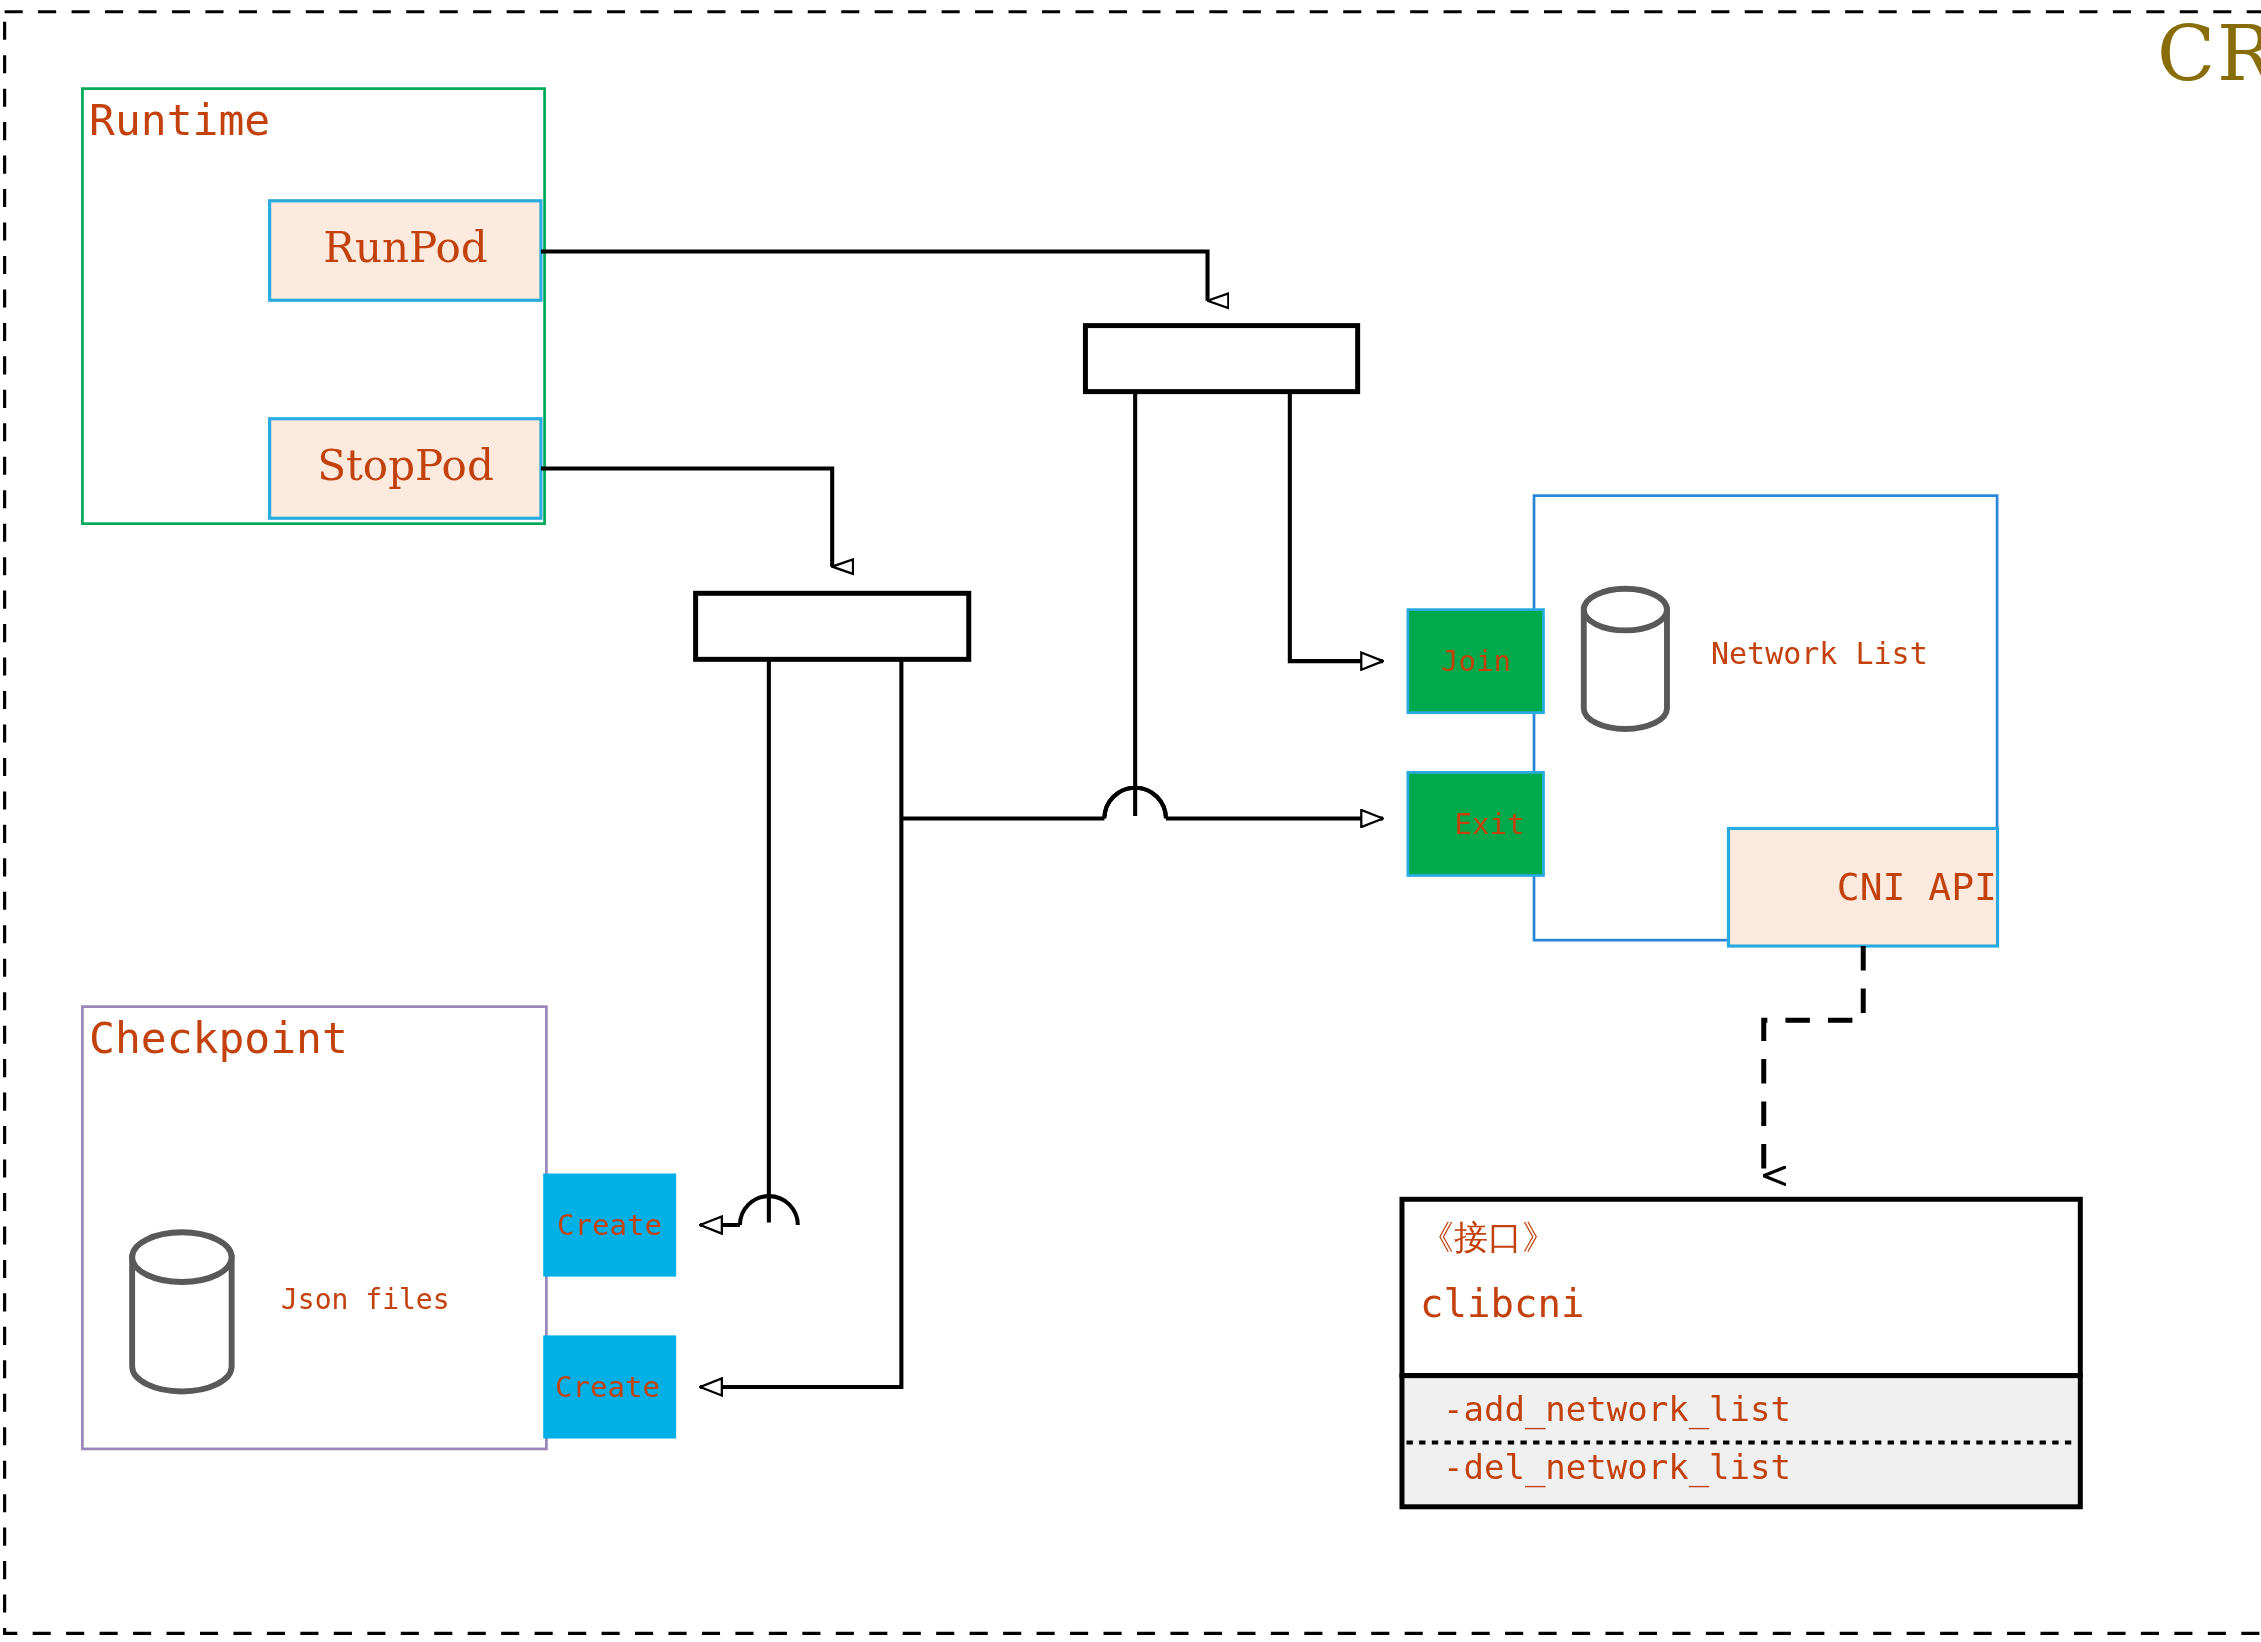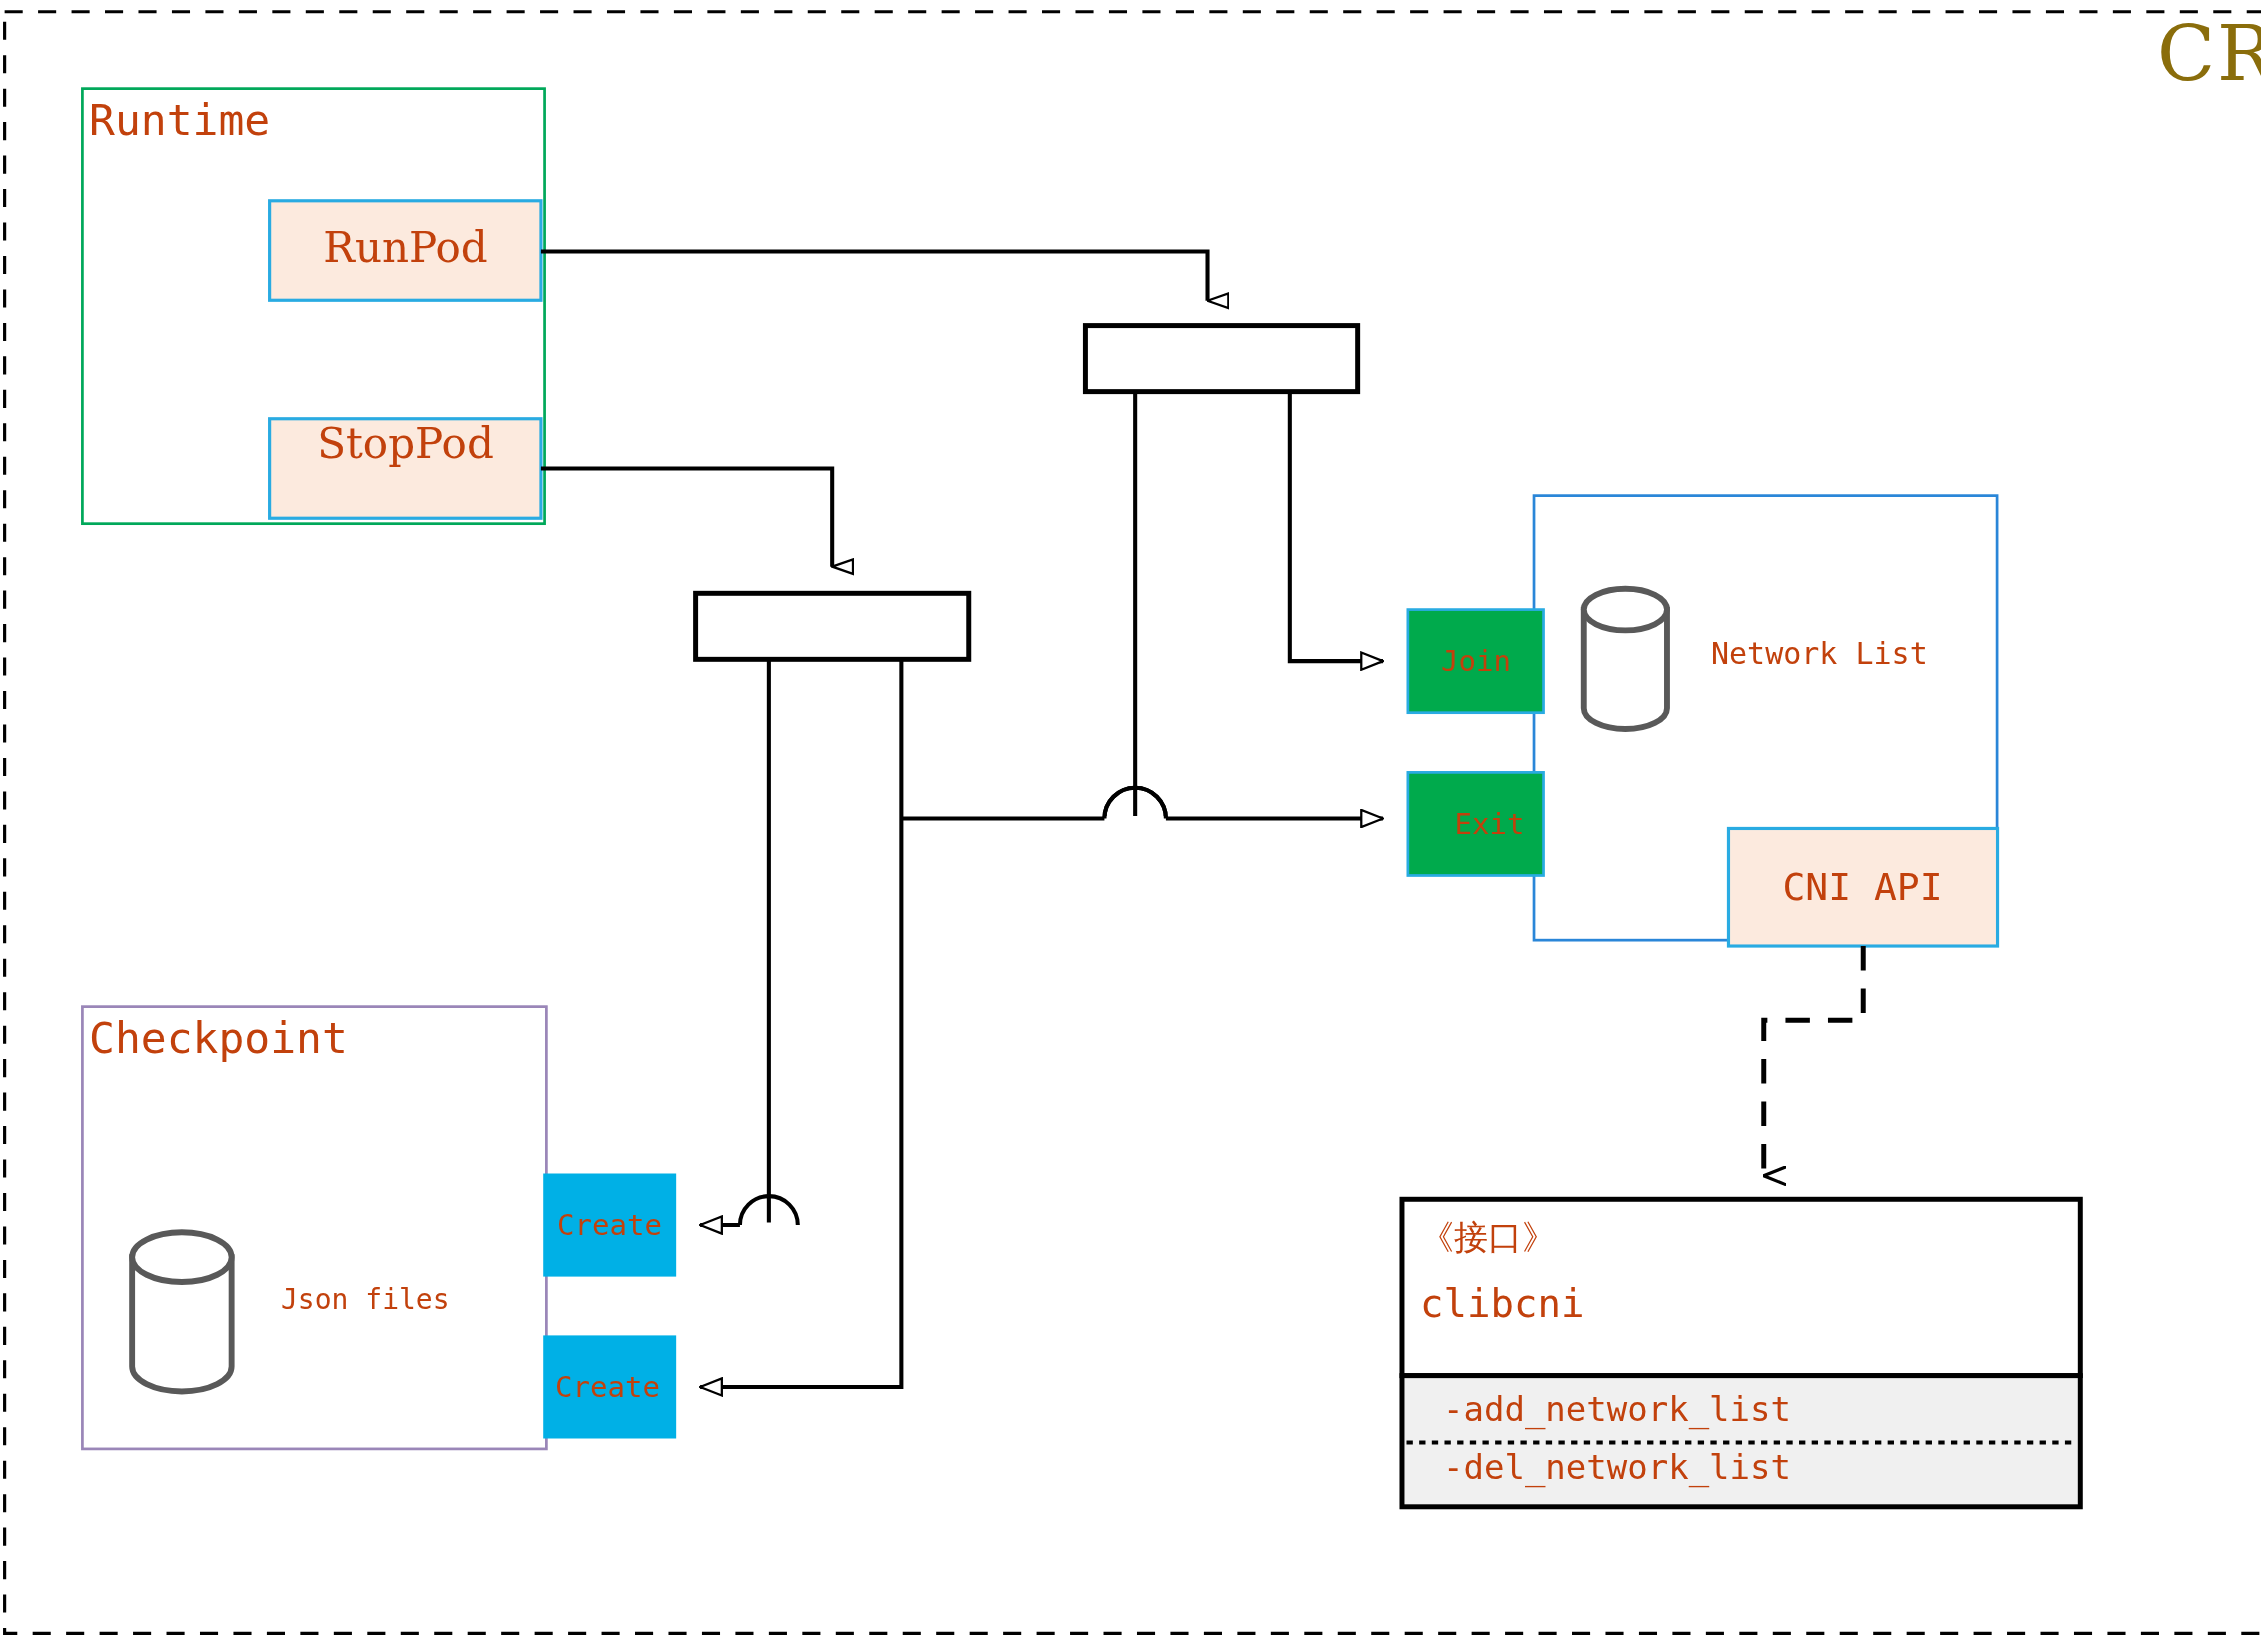--- a/index.html
+++ b/index.html
@@ -112,38 +112,38 @@
 
     <path d="M4120,2092 L4120,2256 L3900,2256 L3900,2600" fill="none" stroke="#000000" stroke-width="11" stroke-dasharray="54 40" marker-end="url(#openV)"></path>
   </svg>
 
   <div class="lbl serif" style="left:2157px; top:16.3px; font-size:76px; color:#8a6d0b; letter-spacing:1.8px;">CRI</div>
 
   <div class="lbl mono" style="left:89px; top:99px; font-size:43px;">Runtime</div>
 
   <div class="lbl serif" style="left:270px; top:227px; width:271px; text-align:center; font-size:42px;">RunPod</div>
 
-  <div class="lbl serif" style="left:270px; top:423px; width:271px; text-align:center; font-size:42px;">StopPod</div>
+  <div class="lbl serif" style="left:270px; top:445px; width:271px; text-align:center; font-size:42px;">StopPod</div>
 
   <div class="lbl mono" style="left:89px; top:1017px; font-size:43px;">Checkpoint</div>
 
   <div class="lbl mono" style="left:281px; top:1286px; font-size:28px;">Json files</div>
 
   <div class="lbl mono" style="left:544px; top:1211px; width:131px; text-align:center; font-size:29px;">Create</div>
 
   <div class="lbl mono" style="left:542px; top:1373px; width:131px; text-align:center; font-size:29px;">Create</div>
 
 
   <div class="lbl mono" style="left:1675px; top:639px; font-size:30px;margin-left:36px;">Network List</div>
 
   <div class="lbl mono" style="left:1408px; top:647px; width:136px; text-align:center; font-size:29px;">Join</div>
 
   <div class="lbl mono" style="left:1408px; top:810px; width:163px; text-align:center; font-size:29px;">Exit</div>
 
-  <div class="lbl mono" style="left:1728px; top:868px; width:269px; text-align:center; font-size:38px;">CNI API</div>
+  <div class="lbl mono" style="left:1728px; top:868px; width:269px; text-align:right; font-size:38px;">CNI API</div>
 
   <div class="lbl mono" style="left:1420px; top:1220px; font-size:34px;">《接口》</div>
 
   <div class="lbl mono" style="left:1420px; top:1284px; font-size:39px;">clibcni</div>
 
   <div class="lbl mono" style="left:1443px; top:1392px; font-size:34px;">-add_network_list</div>
 
   <div class="lbl mono" style="left:1443px; top:1450px; font-size:34px;">-del_network_list</div>
 
 </div>

